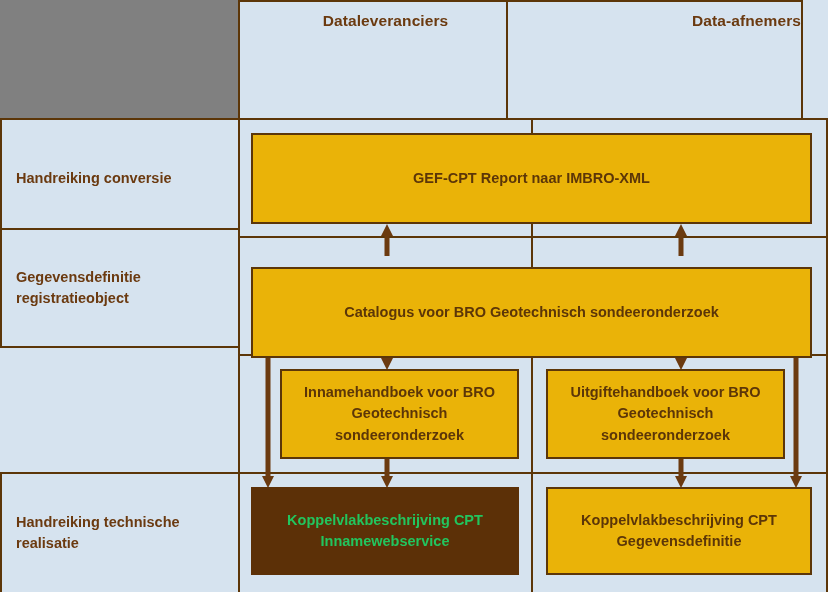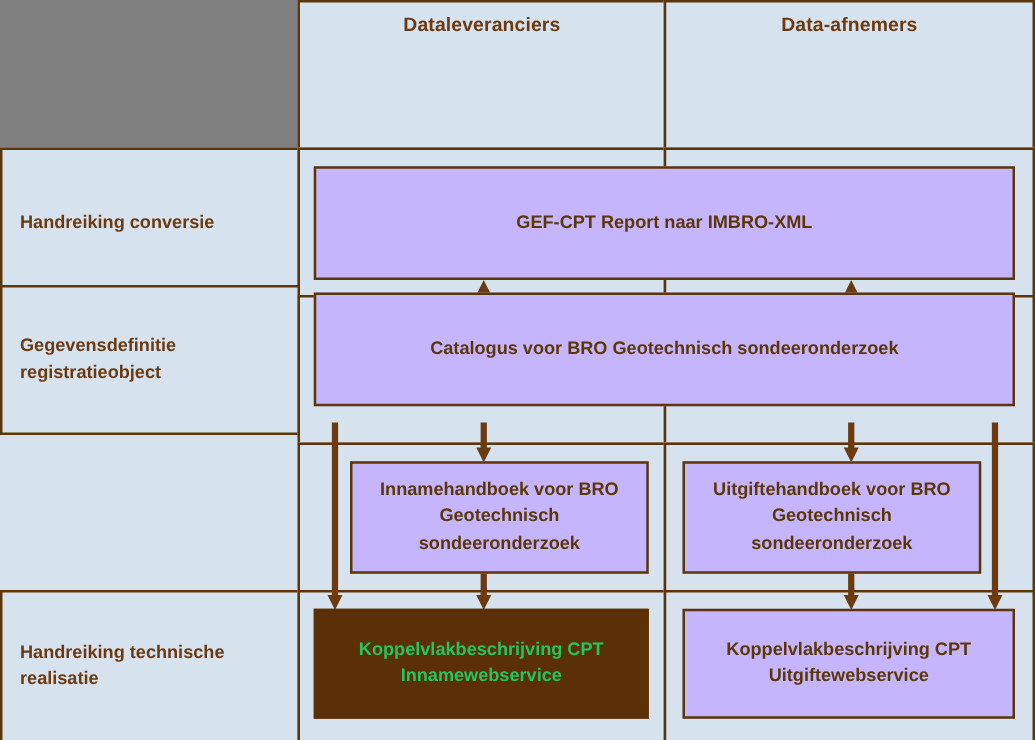--- a/index.html
+++ b/index.html
@@ -54,21 +54,21 @@
     font-size: 14.5px;
     font-weight: bold;
     color: #6b3a10;
     line-height: 1.42;
   }
 
   
   .docbox {
     position: absolute;
     box-sizing: border-box;
-    background: #c4b5fd;
+    background: #eab308;
     border: 2px solid #5c3608;
     display: flex;
     align-items: center;
     justify-content: center;
     text-align: center;
     z-index: 4;
   }
   .docbox span {
     font-size: 14.5px;
     font-weight: bold;
@@ -99,21 +99,21 @@
 <body>
 
 <div id="diagram">
 
   <div class="cell gray" style="left:0px; top:0px; width:240px; height:120px;"></div>
 
   <div class="cell colhead" style="left:238px; top:0px; width:295px; height:120px;">
     <span>Dataleveranciers</span>
   </div>
 
-  <div class="cell colhead" style="left:531px; top:0px; width:297px; height:120px;">
+  <div class="cell colhead" style="left:506px; top:0px; width:297px; height:120px;justify-content:flex-end;">
     <span>Data-afnemers</span>
   </div>
 
   <div class="cell rowlabel" style="left:0px; top:118px; width:240px; height:120px;">
     <span>Handreiking conversie</span>
   </div>
   <div class="cell" style="left:238px; top:118px; width:295px; height:120px;"></div>
   <div class="cell" style="left:531px; top:118px; width:297px; height:120px;"></div>
 
   <div class="cell rowlabel" style="left:0px; top:228px; width:240px; height:120px;">
@@ -176,33 +176,33 @@
   <div class="arrow" style="left:673px; top:456px; width:16px; height:34px;">
     <svg width="16" height="34" viewBox="0 0 16 34">
       <path d="M5.5 0 L10.5 0 L10.5 20 L14 20 L8 32 L2 20 L5.5 20 Z" fill="#6b3a10"></path>
     </svg>
   </div>
 
   <div class="docbox" style="left:251px; top:133px; width:561px; height:91px;">
     <span>GEF-CPT Report naar IMBRO-XML</span>
   </div>
 
-  <div class="docbox" style="left:251px; top:234px; width:561px; height:91px;">
+  <div class="docbox" style="left:251px; top:267px; width:561px; height:91px;">
     <span>Catalogus voor BRO Geotechnisch sondeeronderzoek</span>
   </div>
 
   <div class="docbox" style="left:546px; top:369px; width:239px; height:90px;">
     <span>Uitgiftehandboek voor BRO Geotechnisch sondeeronderzoek</span>
   </div>
 
   <div class="docbox" style="left:280px; top:369px; width:239px; height:90px;">
     <span>Innamehandboek voor BRO Geotechnisch sondeeronderzoek</span>
   </div>
 
   <div class="docbox dark" style="left:251px; top:487px; width:268px; height:88px;">
     <span>Koppelvlakbeschrijving CPT Innamewebservice</span>
   </div>
 
   <div class="docbox" style="left:546px; top:487px; width:266px; height:88px;">
-    <span>Koppelvlakbeschrijving CPT Uitgiftewebservice</span>
+    <span>Koppelvlakbeschrijving CPT Gegevensdefinitie</span>
   </div>
 
 </div>
 
 </body></html>

